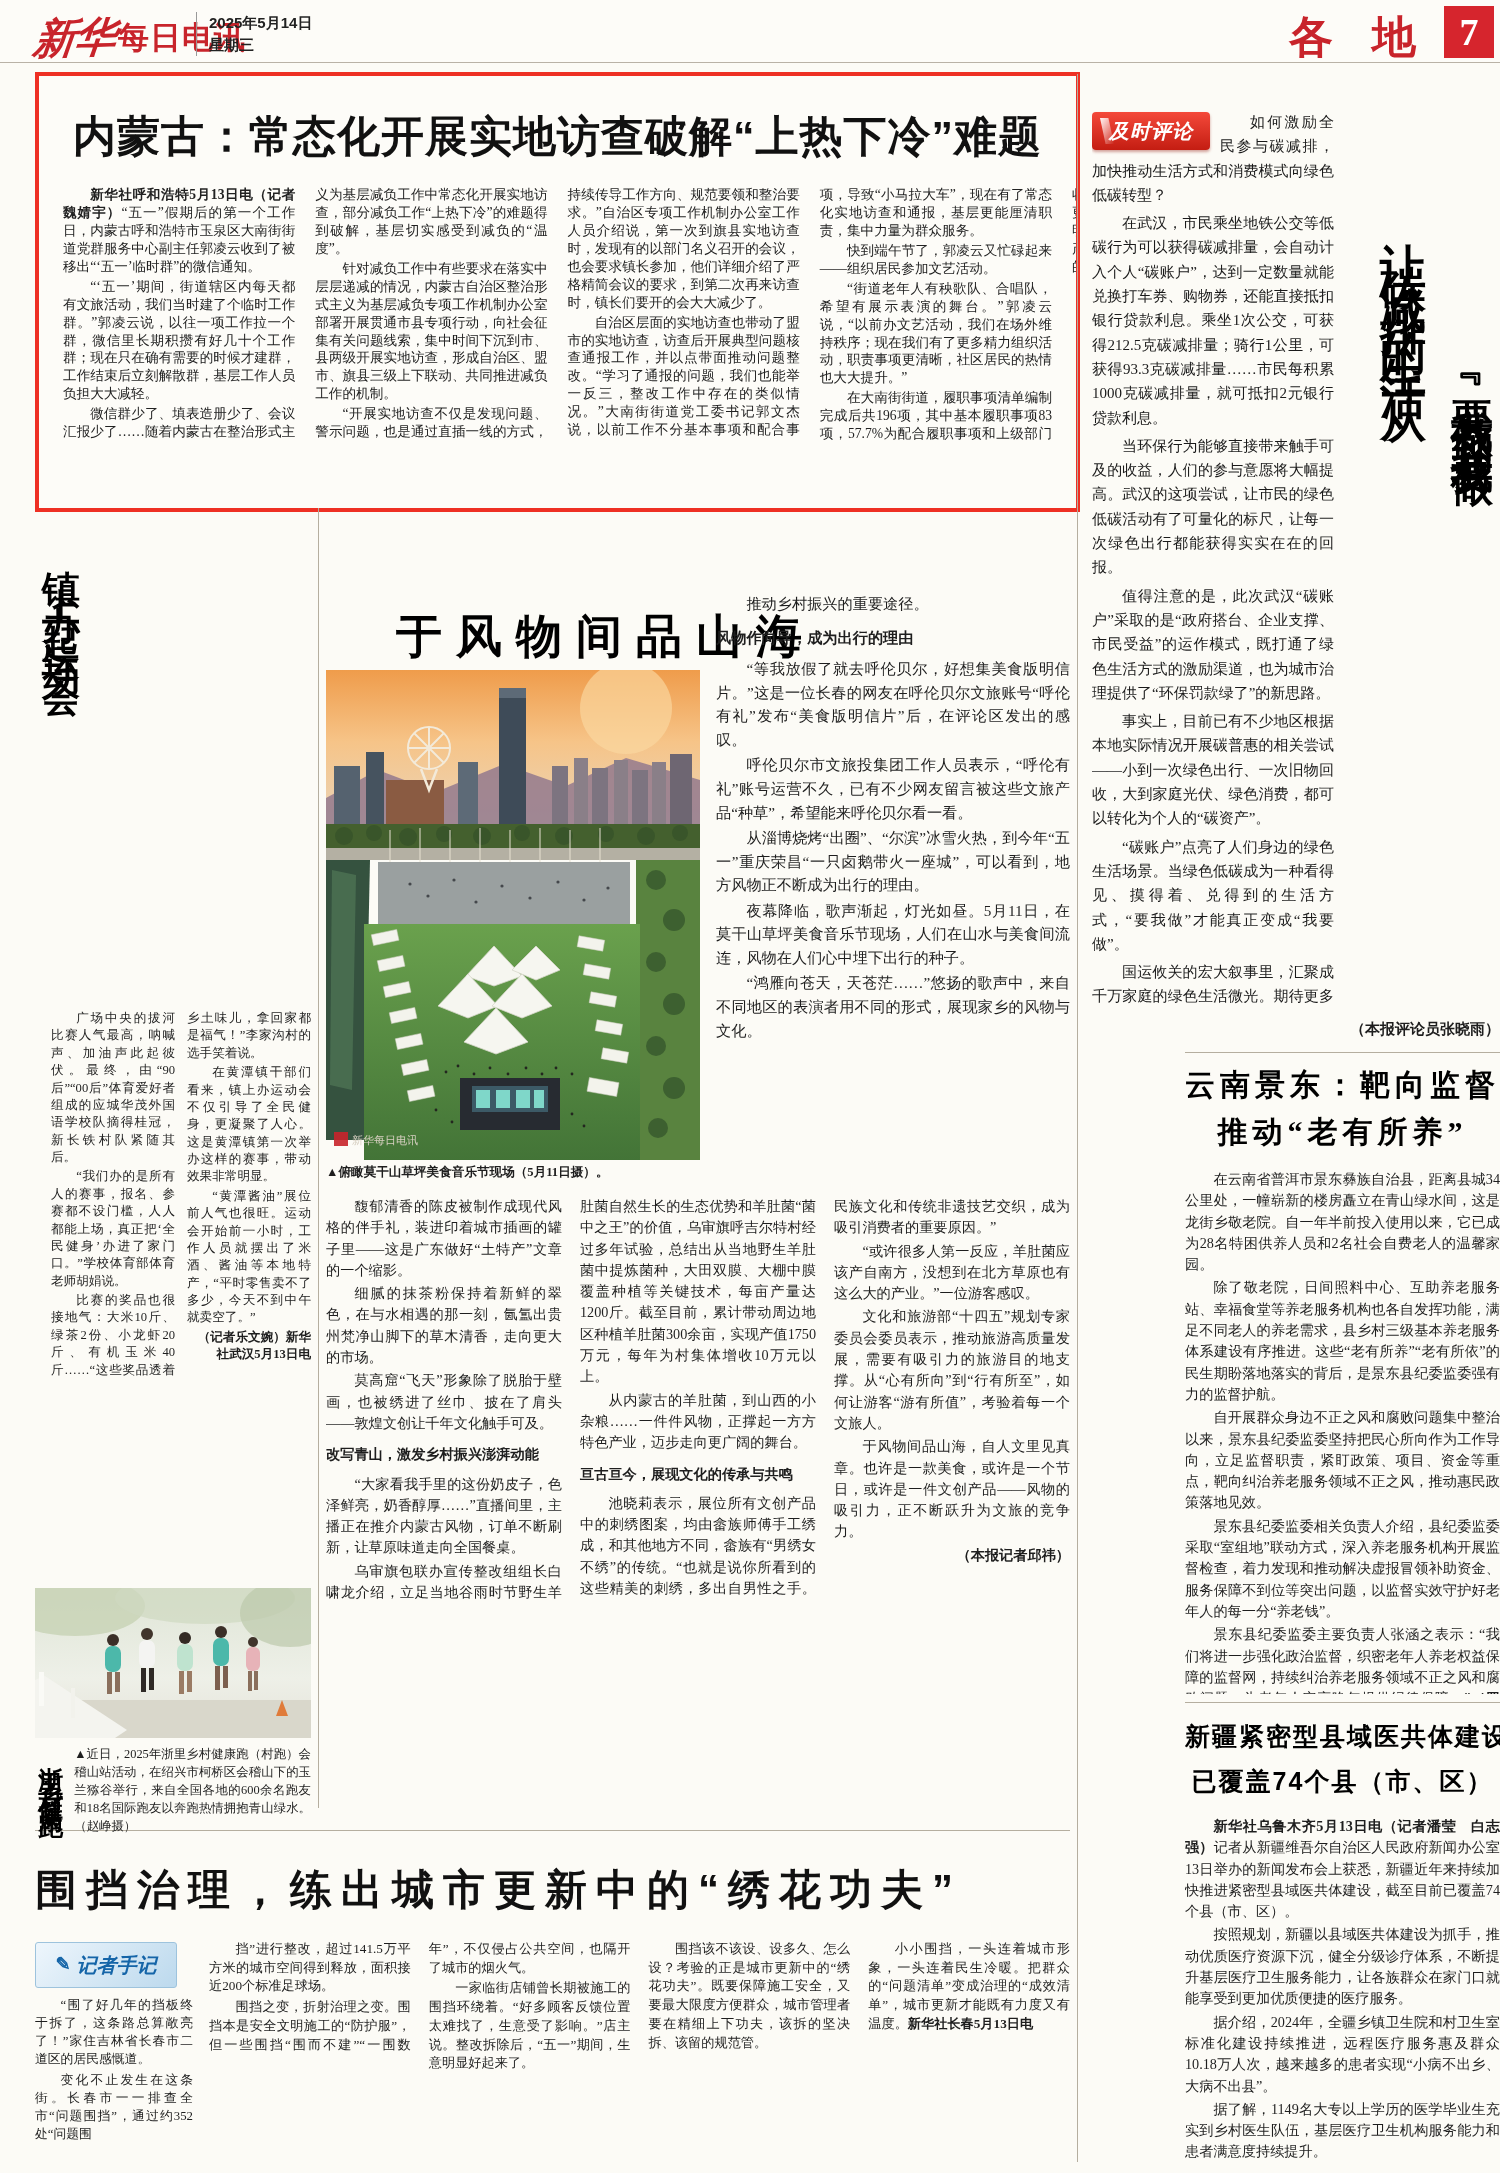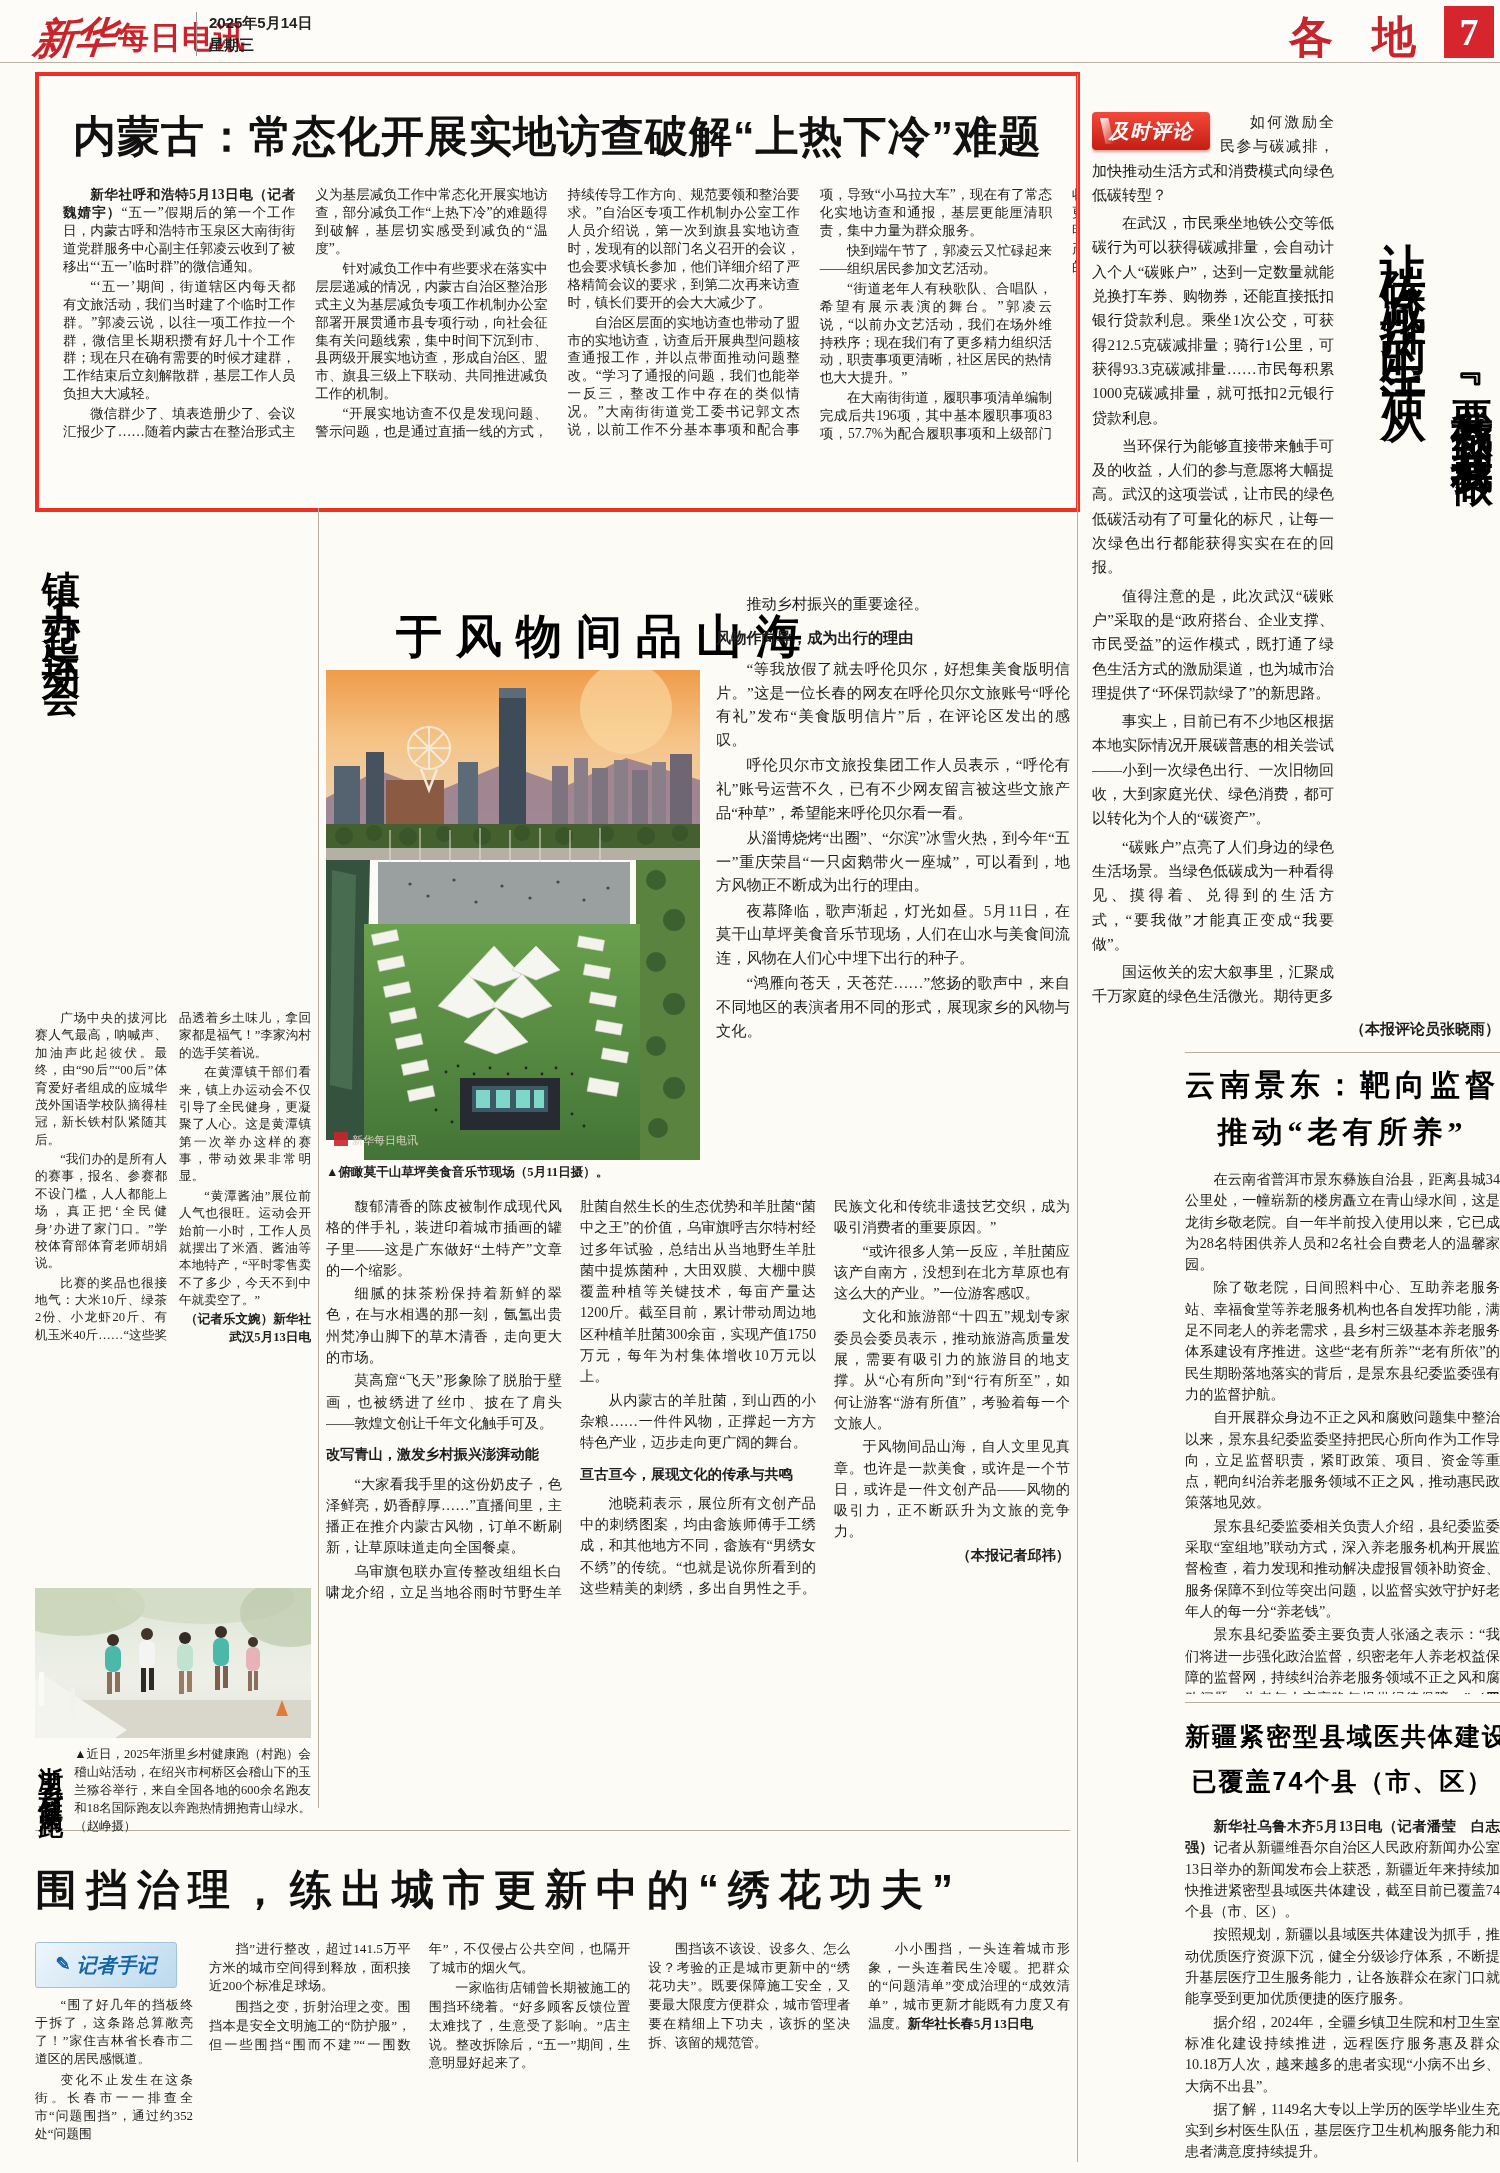--- a/index.html
+++ b/index.html
@@ -34,21 +34,21 @@
   
   .vrule{width:1px;background:#b5ae9f;}
   .hrule{height:1px;background:#b5ae9f;}
 
   
   .town{left:35px;top:506px;width:276px;height:1078px;}
   .town-topflex{display:flex;}
   .vtitle-town{writing-mode:vertical-rl;font-family:"Liberation Sans",sans-serif;font-weight:bold;
     font-size:38px;letter-spacing:18px;color:#000;margin:34px 6px 0 0;height:460px;}
   .town-a{flex:1;column-count:2;column-gap:10px;font-size:12.6px;line-height:1.38;height:500px;overflow:hidden;}
-  .town-b{margin-top:10px;column-count:2;column-gap:12px;font-size:12.6px;line-height:1.38;height:540px;overflow:hidden;}
+  .town-b{margin-top:10px;column-count:2;column-gap:12px;font-size:12.6px;line-height:1.38;height:540px;overflow:hidden;margin-left:16px;}
 
   
   .runblock{left:35px;top:1588px;width:276px;height:306px;}
   .run-photo{width:276px;height:150px;display:block;}
   .run-capflex{display:flex;margin-top:8px;}
   .vtitle-run{writing-mode:vertical-rl;font-family:"Liberation Sans",sans-serif;font-weight:bold;font-size:25px;
     letter-spacing:8px;line-height:1.25;height:132px;margin-right:8px;color:#000;}
   .run-caption{flex:1;font-size:12.4px;line-height:1.45;}
   .run-caption p{text-indent:0;}
 

